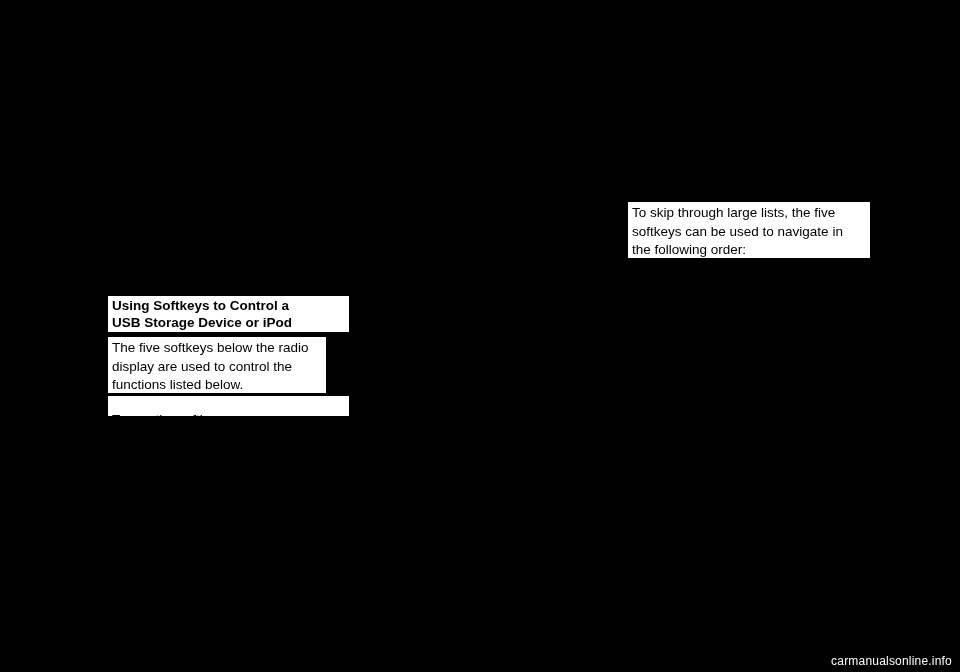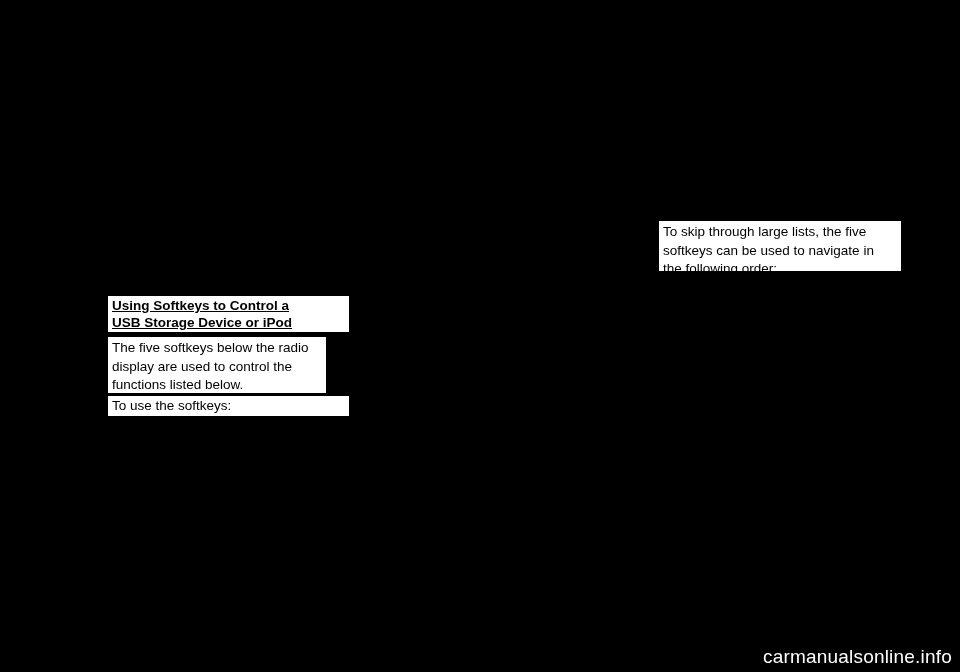--- a/index.html
+++ b/index.html
@@ -29,21 +29,20 @@
     background: #ffffff;
     color: #000000;
     font-size: 13.5px;
     line-height: 18.5px;
     padding: 2px 4px 3px 4px;
     box-sizing: border-box;
     white-space: pre-wrap;
   }
   .text-block.heading {
     font-weight: bold;
-    text-decoration: underline;
   }
 
   
   #heading-softkeys {
     left: 108px;
     top: 296px;
     width: 241px;
     height: 36px;
     line-height: 17px;
     padding-top: 1px;
@@ -54,40 +53,39 @@
     width: 218px;
     height: 56px;
     line-height: 18.5px;
   }
   #para-to-use {
     left: 108px;
     top: 396px;
     width: 241px;
     height: 20px;
     line-height: 17px;
-    padding-top: 1px;
+    padding-top: 15px;
   }
 
   
   #para-skip-lists {
     left: 628px;
-    top: 221px;
+    top: 202px;
     width: 242px;
-    height: 50px;
+    height: 56px;
     line-height: 18.5px;
-    margin-left: 31px;
   }
 
   
   .watermark {
     position: absolute;
     right: 8px;
     bottom: 4px;
     color: #ffffff;
-    font-size: 19px;
+    font-size: 12px;
     letter-spacing: 0.2px;
     font-family: "Liberation Sans", sans-serif;
   }
 </style>
 </head>
 <body>
 
 <div class="page">
 
   <div class="text-block heading" id="heading-softkeys">Using Softkeys to Control a

